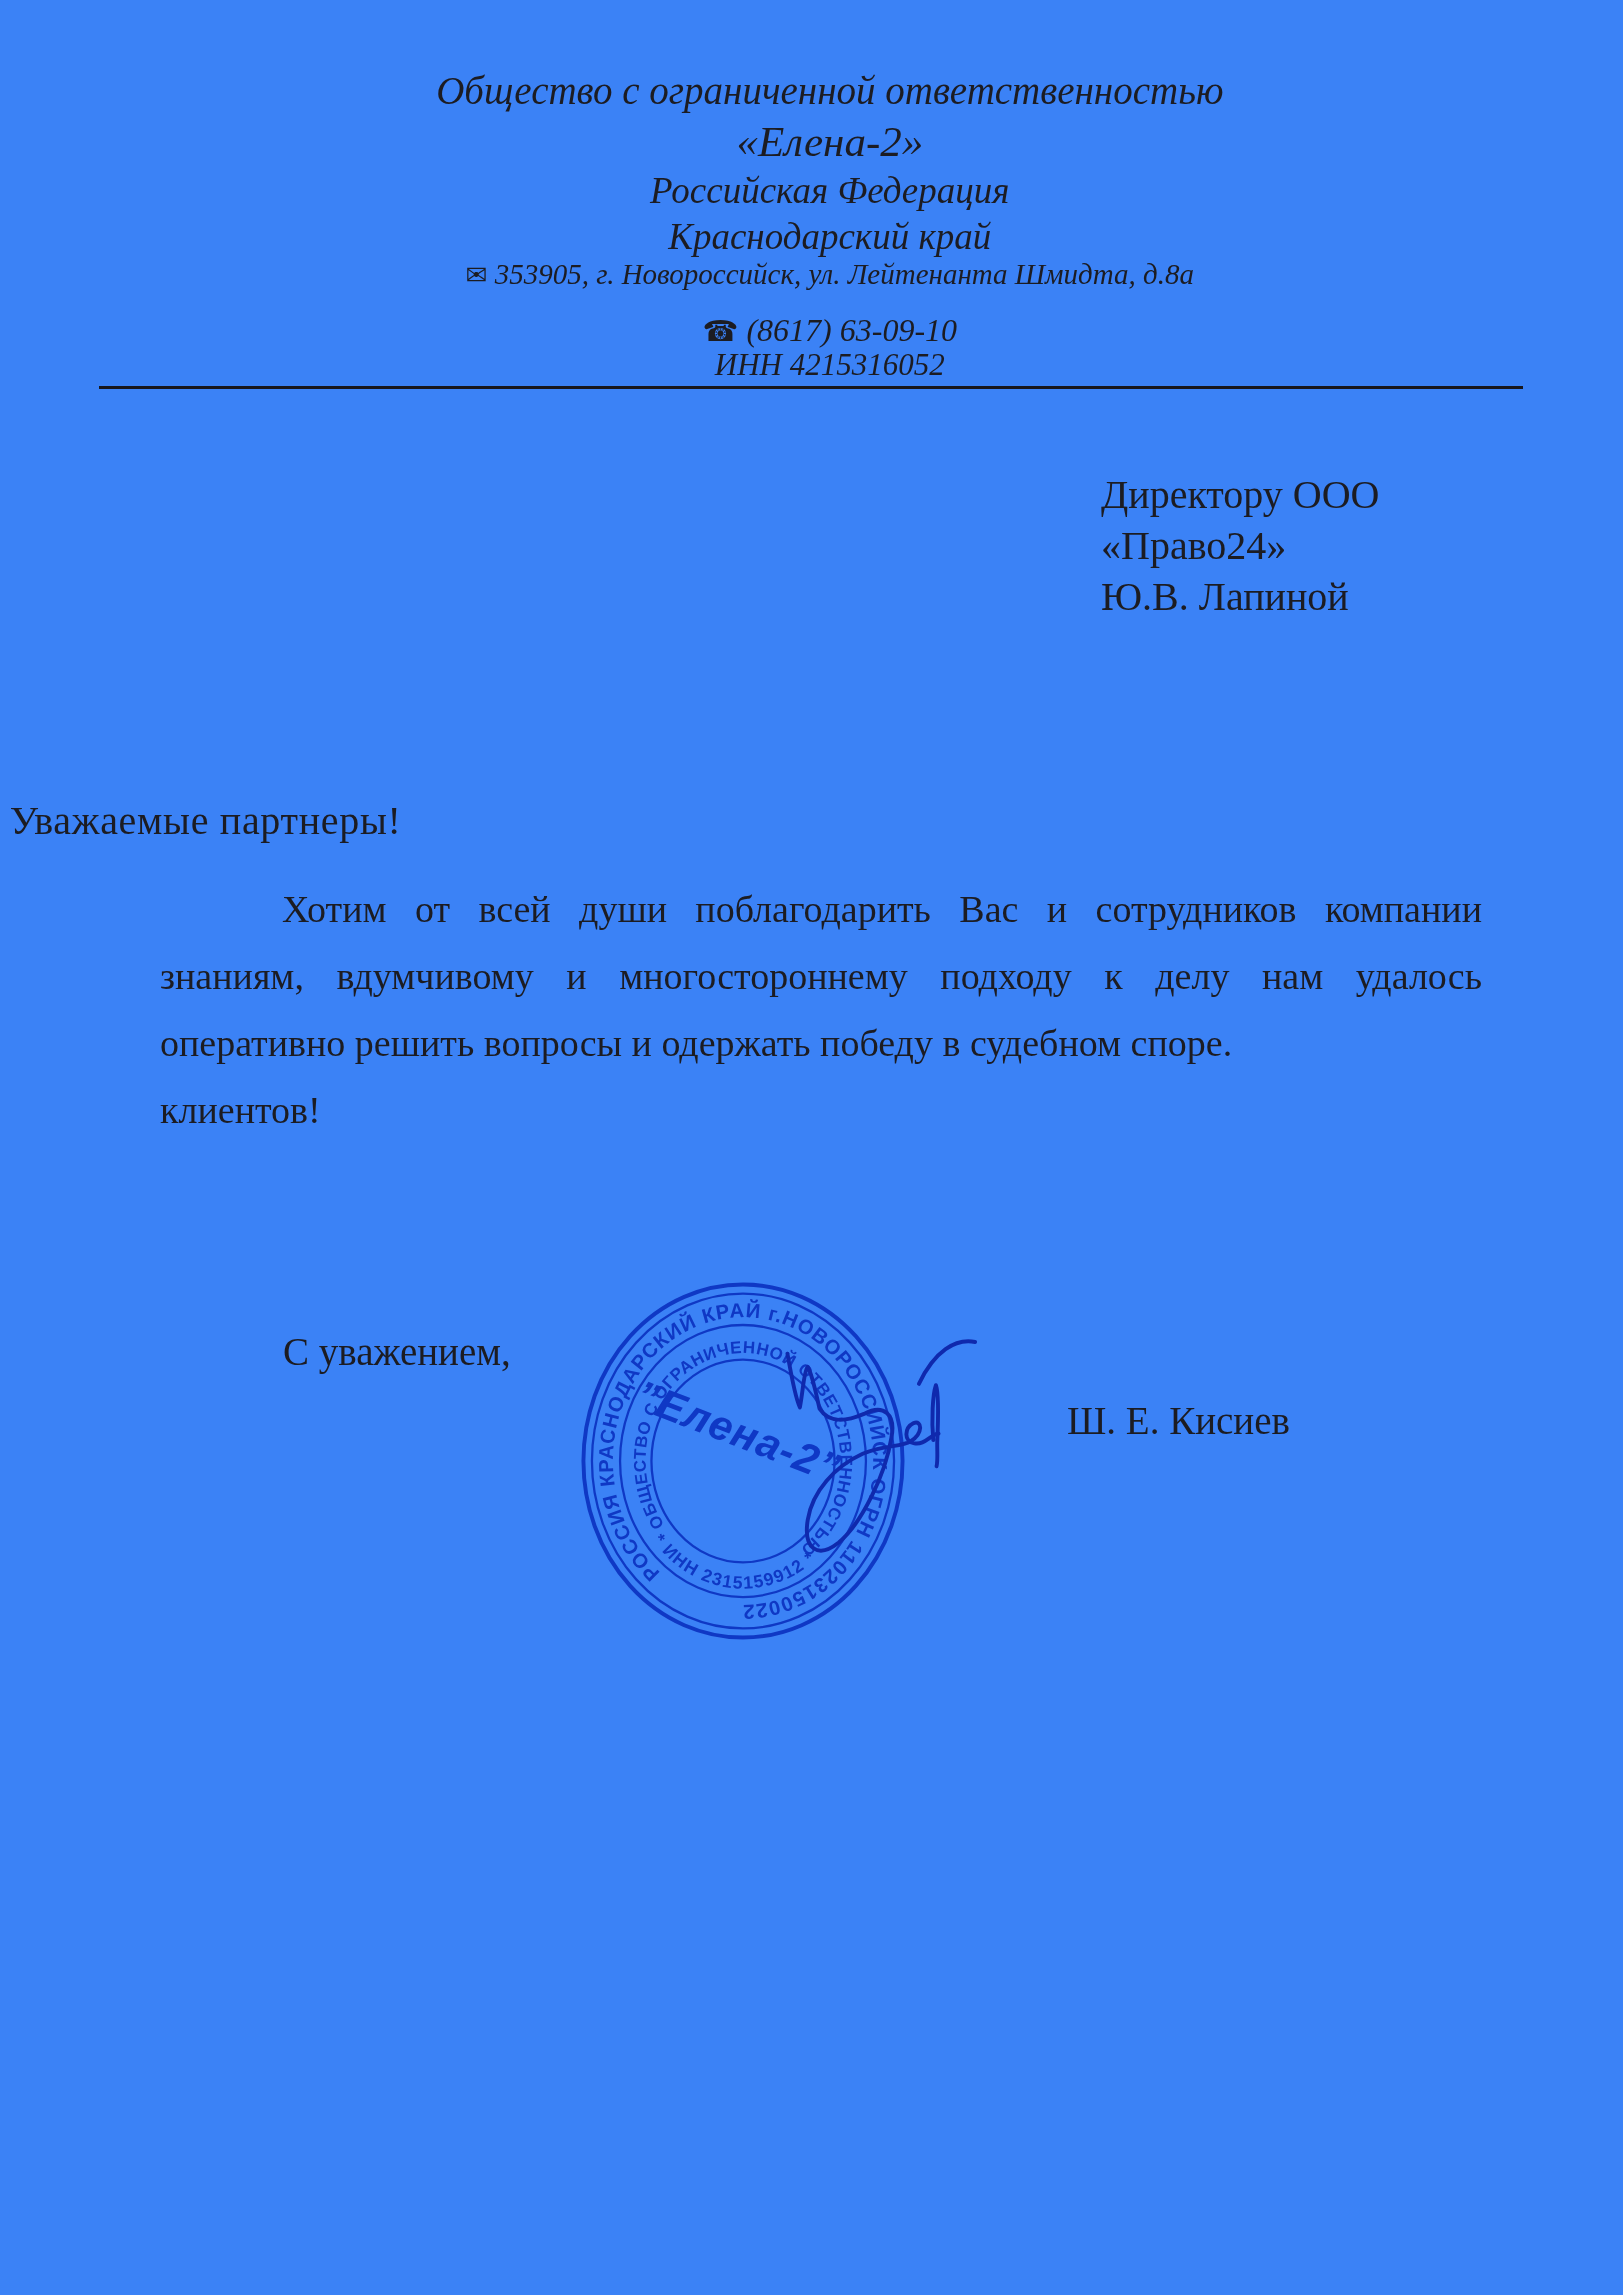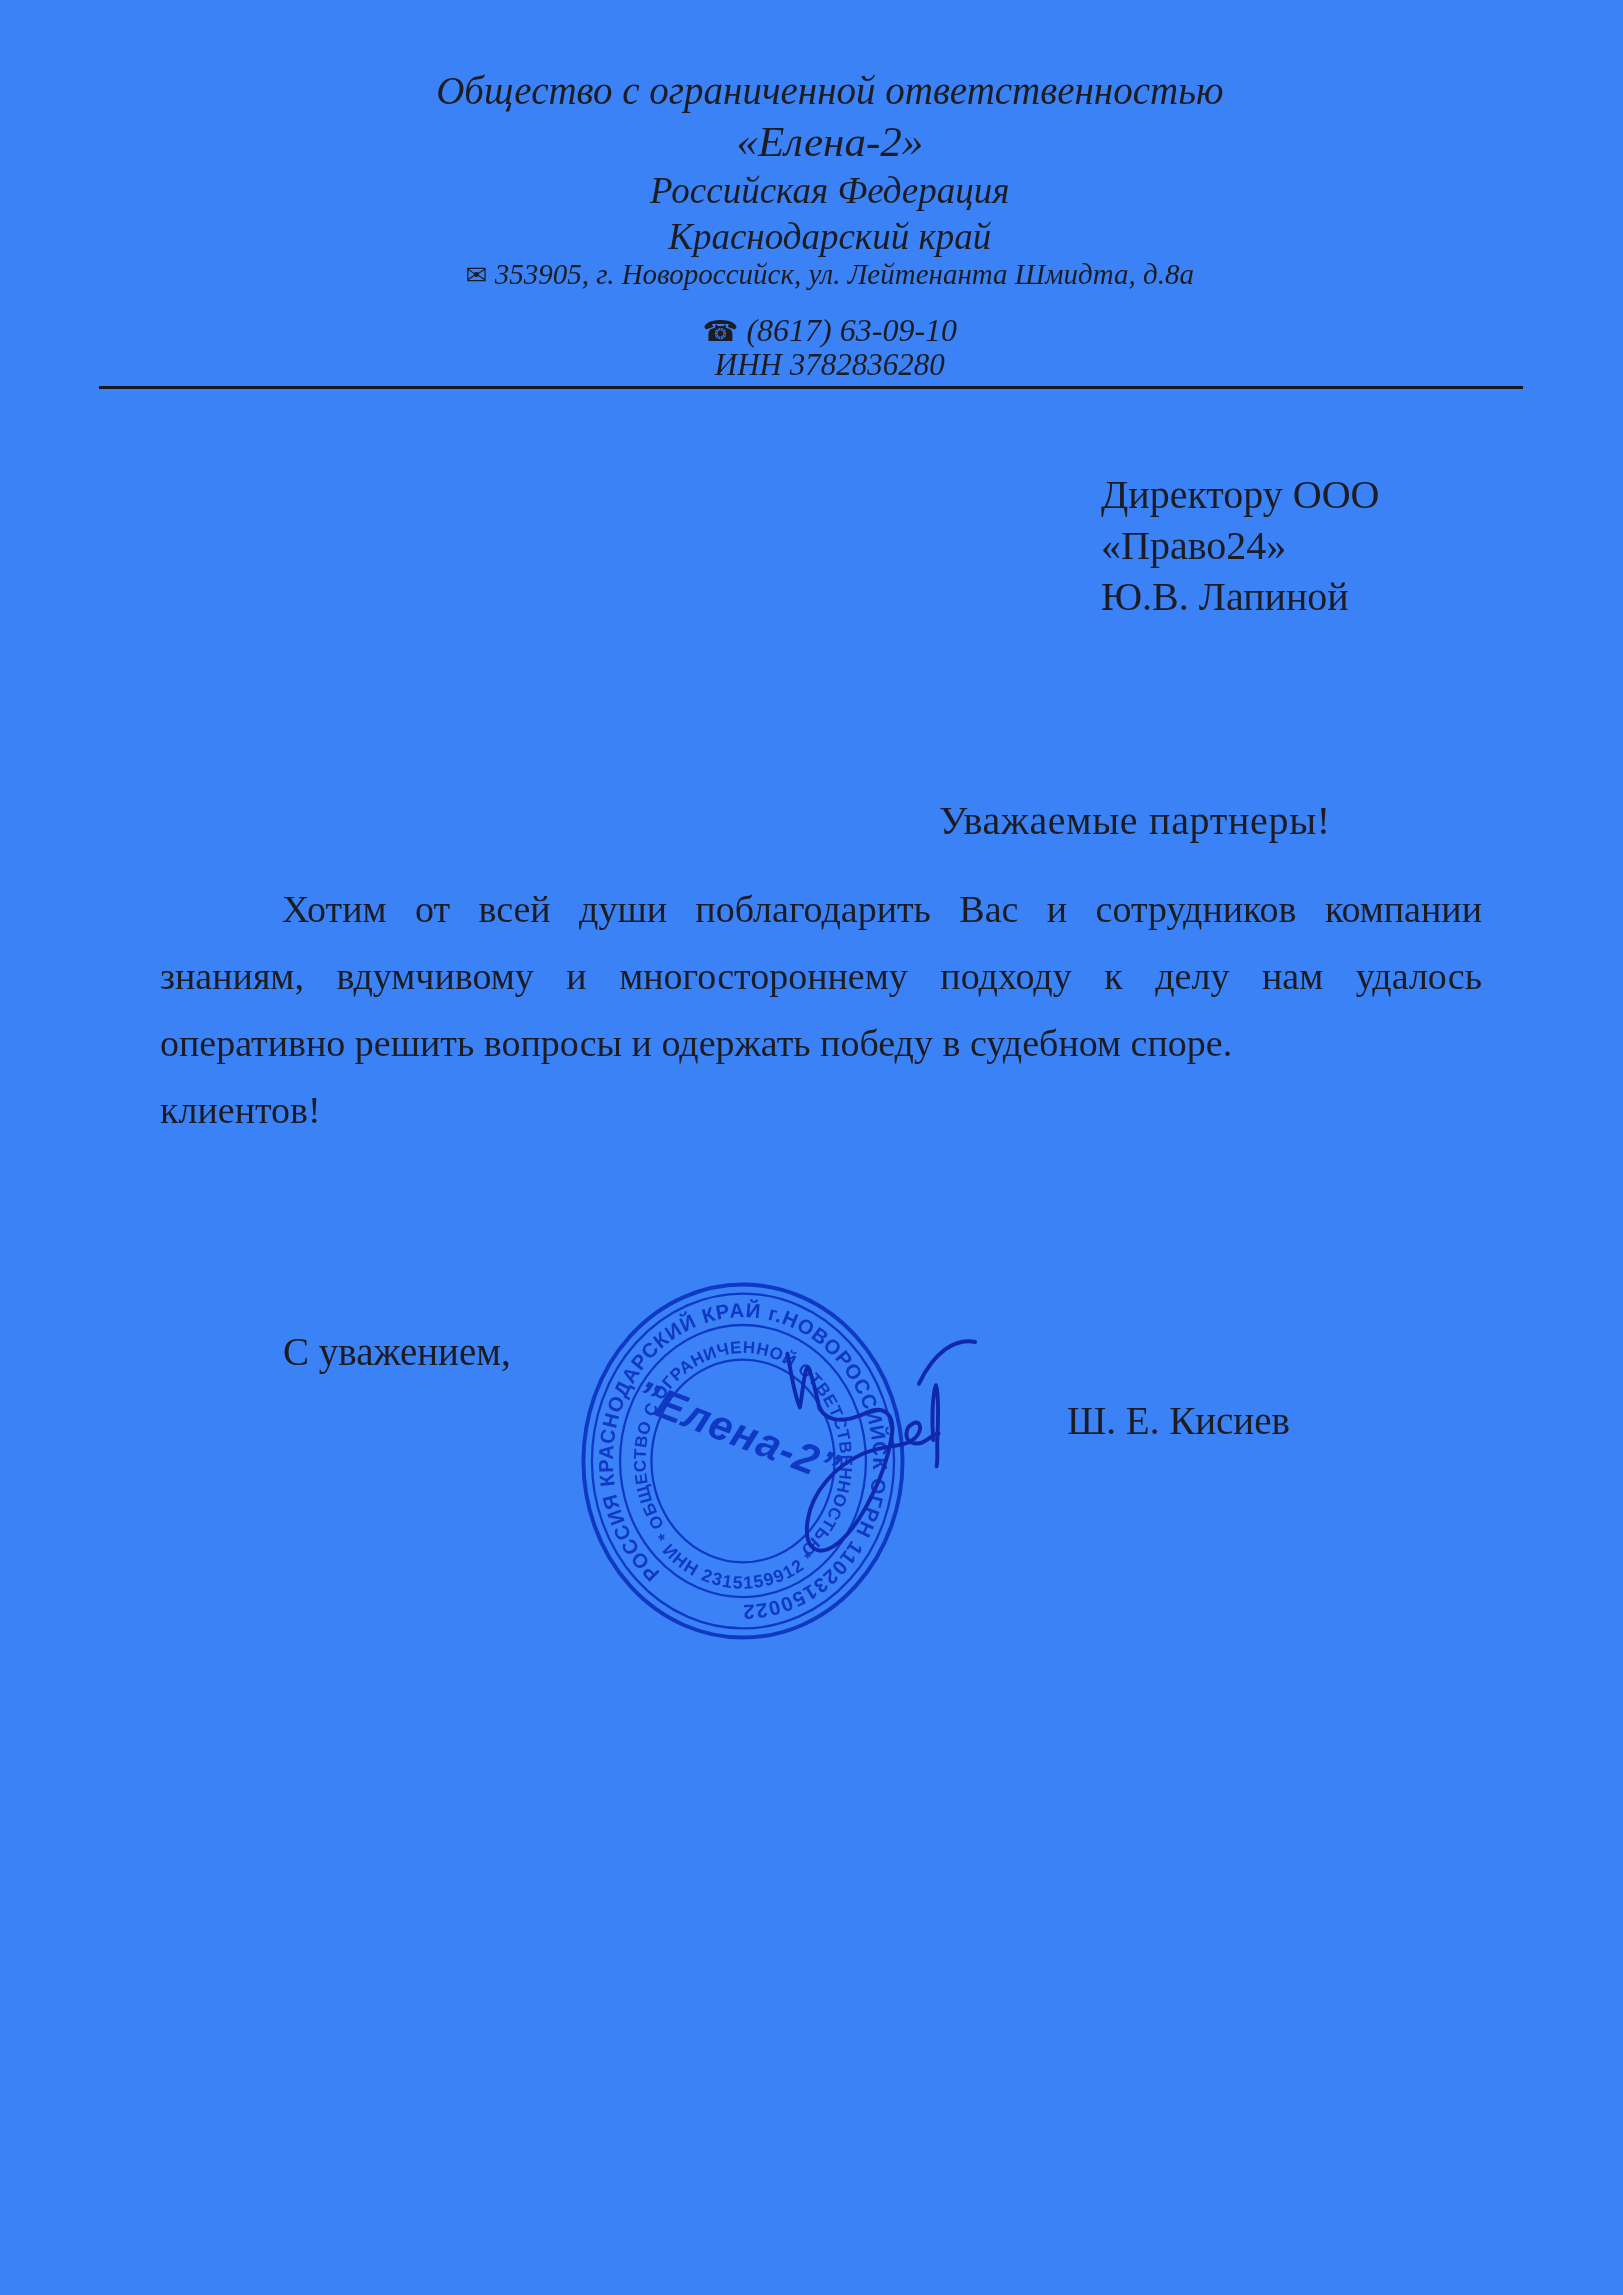--- a/index.html
+++ b/index.html
@@ -20,21 +20,21 @@
   .h6{top:287px; font-size:32px;margin-top:25px;}
   .h7{top:347px; font-size:31px;}
   .glyph-icon{font-family:"DejaVu Sans", sans-serif; font-style:normal; font-size:0.9em;}
   .rule{position:absolute; left:99px; top:386px; width:1424px; height:3.3px;
         background:#17171d;}
   
   .recipient{position:absolute; left:1073px; top:469px; font-size:40px;
              line-height:51px; white-space:nowrap;margin-left:28px;}
   
   .salutation{position:absolute; left:0; top:797px; width:1321px;
-              text-align:right; font-size:40px; letter-spacing:0.7px;}
+              text-align:left; font-size:40px; letter-spacing:0.7px;}
   .salutation > span{display:inline-block; transform:translateX(9.8px);}
   
   .body-block{position:absolute; left:160px; top:876px; width:1322px;
               font-size:38px;}
   .bline{height:67px; line-height:67px; white-space:nowrap;}
   .bline.just{white-space:normal; text-align:justify; text-align-last:justify;
               text-justify:inter-word;}
   .bline.indent{padding-left:122px; width:1200px;}
   
   .sig-closing{position:absolute; left:283px; top:1329px; font-size:39px; white-space:nowrap;}
@@ -57,21 +57,21 @@
   <div class="hline h3"><span>Российская Федерация</span></div>
   <div class="hline h4"><span>Краснодарский край</span></div>
   <div class="hline h5">
     <span><span class="glyph-icon">✉</span>
     <span>353905, г. Новороссийск, ул. Лейтенанта Шмидта, д.8а</span></span>
   </div>
   <div class="hline h6">
     <span><span class="glyph-icon">☎</span>
     <span>(8617) 63-09-10</span></span>
   </div>
-  <div class="hline h7"><span>ИНН 3782836280</span></div>
+  <div class="hline h7"><span>ИНН 4215316052</span></div>
   <div class="rule"></div>
 
   <div class="recipient">
     <div>Директору ООО</div>
     <div>«Право24»</div>
     <div>Ю.В. Лапиной</div>
   </div>
 
   <div class="salutation"><span>Уважаемые партнеры!</span></div>
 

